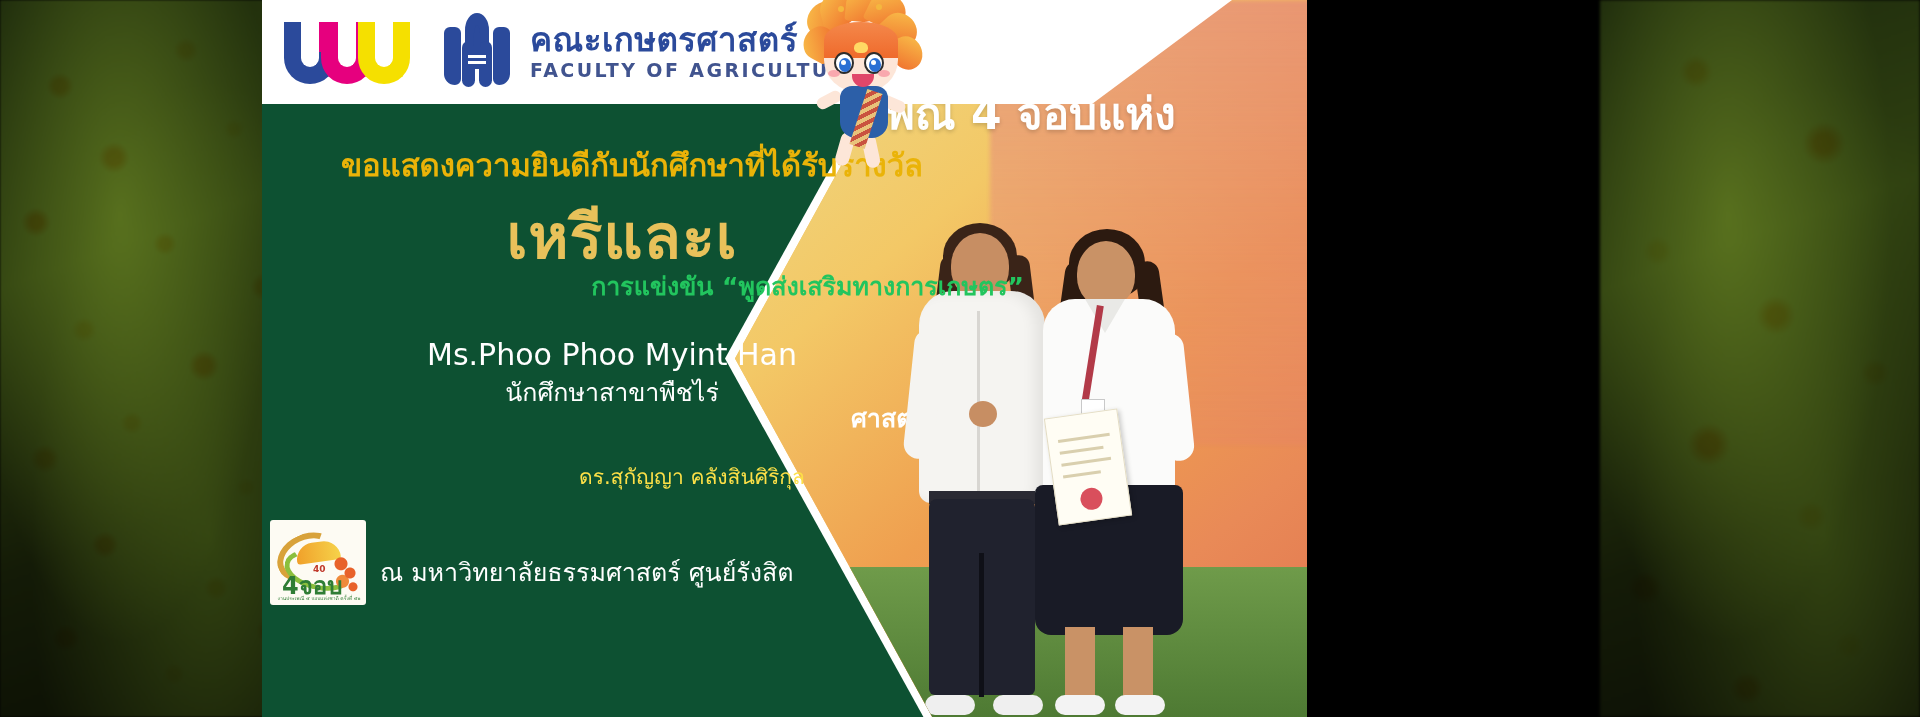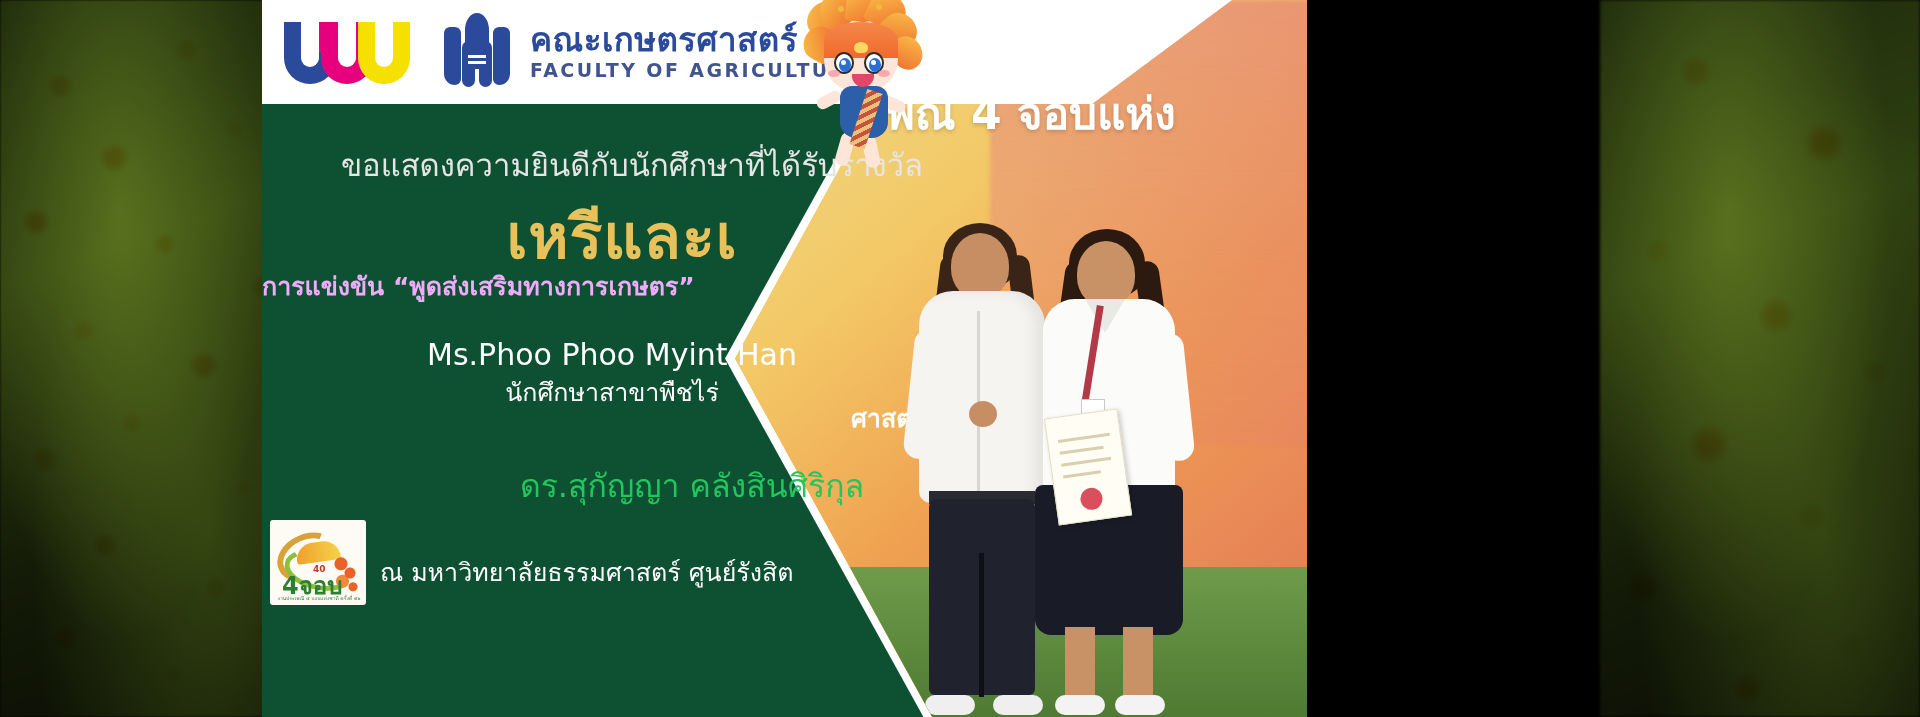--- a/index.html
+++ b/index.html
@@ -101,35 +101,35 @@
   .seal .r1 { top:44px; } .seal .r2 { top:50px; }
 
   .fac-text { line-height:1.0; }
   .fac-th { font-size:33px; font-weight:700; color:#2b4a9b; letter-spacing:.5px; }
   .fac-en { font-size:19px; font-weight:600; color:#41548f; letter-spacing:2.4px; margin-top:5px; }
 
   
   #text-col { position:absolute; left:0; top:104px; width:760px; height:613px; z-index:4; }
 
   .t-congrats { position:absolute; left:0; top:36px; width:740px; text-align:center;
-     font-size:31px; font-weight:400; color:#e5e5e5; }
+     font-size:31px; font-weight:700; color:#eab308; }
   .t-gold     { position:absolute; left:0; top:84px; width:720px; text-align:center;
      font-size:61px; font-weight:800; color:#e8c15a; letter-spacing:1px; }
-  .t-comp     { position:absolute; left:0; top:162px; width:750px; text-align:left;
-     font-size:25px; font-weight:700; color:#f0abfc; }
+  .t-comp     { position:absolute; left:12px; top:162px; width:750px; text-align:right;
+     font-size:25px; font-weight:700; color:#22c55e; }
 
   .t-name  { position:absolute; left:0; top:233px; width:700px; text-align:center;
      font-size:30px; color:#ffffff; font-weight:400; }
   .t-major { position:absolute; left:0; top:268px; width:700px; text-align:center;
      font-size:25px; color:#ffffff; font-weight:400; }
 
   .t-adv1 { position:absolute; left:0; top:322px; width:770px; text-align:center;
      font-size:25px; color:#ffffff; }
   .t-adv2 { position:absolute; left:0; top:356px; width:860px; text-align:center;
-     font-size:32px; color:#22c55e; }
+     font-size:21px; color:#fde047; }
 
   
   #event { position:absolute; left:0; top:404px; width:760px; height:210px; }
   #event-logo { position:absolute; left:8px; top:12px; width:96px; height:85px;
      background:#fdfbf3; border-radius:3px; overflow:hidden; }
   .ev-hat { position:absolute; left:26px; top:22px; width:44px; height:20px;
      background:linear-gradient(90deg,#f0a02a,#f6d24a); border-radius:22px 22px 4px 4px;
      transform:rotate(-8deg); }
   .ev-swoop1 { position:absolute; left:6px; top:14px; width:62px; height:46px;
      border:6px solid #d8a23a; border-radius:50%; border-right-color:transparent;

